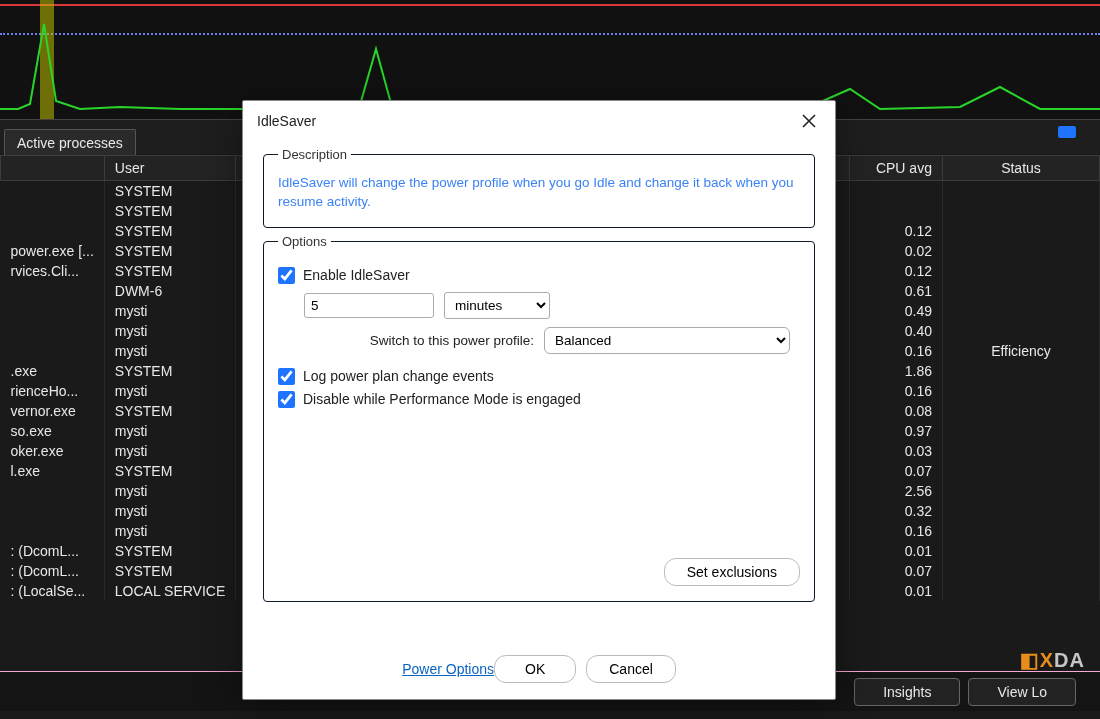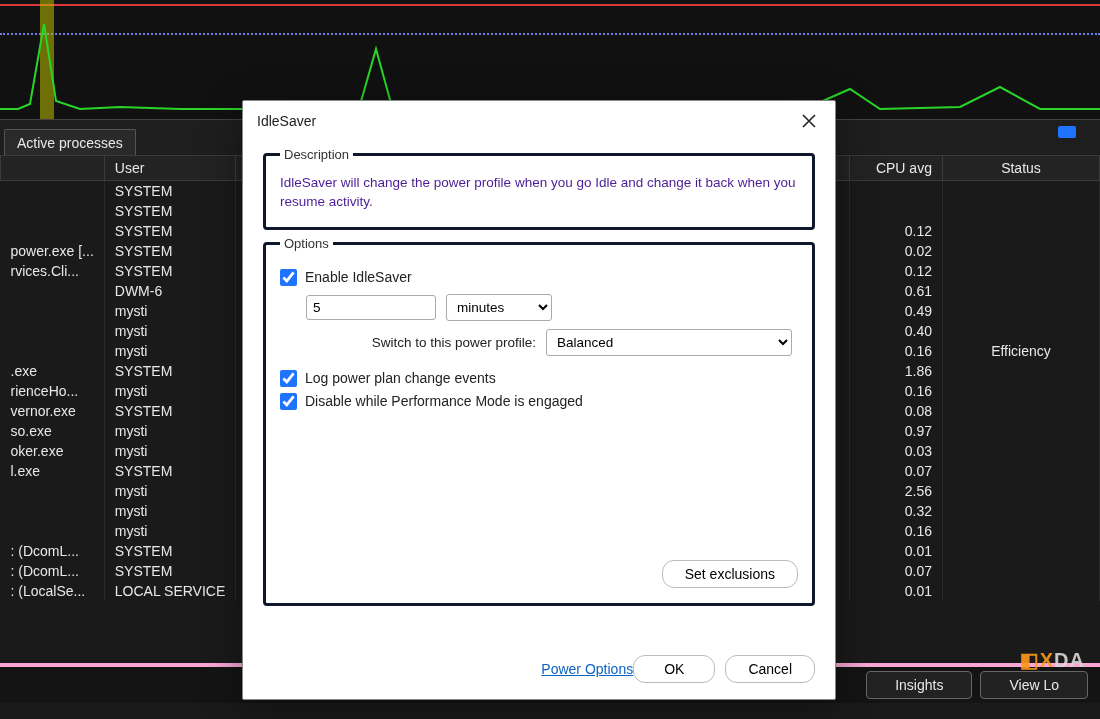--- a/index.html
+++ b/index.html
@@ -28,43 +28,43 @@
   .tab { display:inline-block; padding:5px 12px; background:#2a2a2a; border:1px solid #555; border-bottom:none; border-radius:2px 2px 0 0; font-size:14px;margin-top:6px; }
   .slider-track { position:absolute; right:2px; top:126px; width:40px; height:12px; }
   .slider-thumb { width:18px; height:12px; background:#1e74ff; border-radius:2px; }
   
   .grid { width:100%; border-collapse:collapse; background:#1a1a1a; }
   .grid th { text-align:left; font-weight:400; padding:4px 10px; border:1px solid #3c3c3c; background:#232323; font-size:14px; }
   .grid td { padding:2px 10px; border-right:1px solid #2a2a2a; font-size:14px; white-space:nowrap; }
   .grid td.r, .grid th.r { text-align:right; }
   .grid-wrap { position:absolute; top:155px; left:0; right:0; bottom:0; overflow:hidden; }
   
-  .bottombar { position:absolute; left:0; right:0; bottom:16px; height:40px; background:#141414; border-top:4px solid #f9a8d4; display:flex; justify-content:flex-end; align-items:center; gap:8px; padding-right:12px; }
+  .bottombar { position:absolute; left:0; right:0; bottom:8px; height:40px; background:#141414; border-top:1px solid #f9a8d4; display:flex; justify-content:flex-end; align-items:center; gap:8px; padding-right:24px; }
   .bottombar button { background:#222; border:1px solid #666; color:#e8e8e8; padding:5px 28px; border-radius:4px; font-size:14px; }
   .watermark { position:absolute; right:15px; bottom:47px; font-size:20px; font-weight:600; color:#d8d8d8; letter-spacing:1px; opacity:.9;text-align:center; }
   .watermark .x { color:#ff9a1a; }
   
   .modal { position:absolute; left:242px; top:100px; width:594px; height:600px; background:#fff; color:#222; border:1px solid #888; box-shadow:0 8px 40px rgba(0,0,0,.4); display:flex; flex-direction:column; border-radius:2px; }
   .modal .titlebar { display:flex; justify-content:space-between; align-items:center; padding:6px 10px 6px 14px; font-size:14px; }
   .modal .close { width:32px; height:28px; display:flex; align-items:center; justify-content:center; cursor:pointer; font-size:17px; }
   .modal .body { flex:1; padding:0 20px; overflow:auto; font-size:14px; }
-  fieldset { border:3px solid #0f172a; border-radius:4px; margin-top:6px; padding:12px 14px 15px 14px; }
+  fieldset { border:1px solid #0f172a; border-radius:4px; margin-top:6px; padding:12px 14px 15px 14px; }
   legend { font-size:13px; padding:0 4px; color:#333; }
-  .desc-text { color:#4c1d95; font-size:13.5px; line-height:1.4; }
+  .desc-text { color:#3b82f6; font-size:13.5px; line-height:1.4; }
   .chkline { display:flex; align-items:center; gap:8px; margin:6px 0; }
   .chkline input[type=checkbox] { width:17px; height:17px; accent-color:#1e74ff; }
   .formrow { display:flex; align-items:center; gap:10px; margin:8px 0 8px 26px; }
   .formrow label { flex:0 0 230px; text-align:right; font-size:13.5px; }
   .formrow input[type=text] { width:130px; padding:4px 6px; border:1px solid #aaa; border-radius:3px; font-size:13.5px; }
   .formrow select { padding:4px 6px; border:1px solid #aaa; border-radius:3px; font-size:13.5px; background:#fff; }
-  .formrow select.wide { width:246px; }
+  .formrow select.wide { width:246px;border-radius:6px; }
   .formrow select.unit { width:106px; }
   .set-excl { text-align:right; margin-top:150px; }
   .btn { background:#fff; border:1px solid #bbb; padding:5px 22px; border-radius:12px; font-size:14px; cursor:pointer; }
-  .modal .footer { display:flex; justify-content:flex-end; align-items:center; padding:12px 20px 16px 20px; }
+  .modal .footer { display:flex; justify-content:center; align-items:center; padding:12px 20px 16px 20px; }
   .modal .footer a { color:#0a63c2; font-size:14px; text-decoration:underline; }
   .modal .footer .btns { display:flex; gap:10px; }
 </style>
 </head>
 <body>
 
 <div class="chart-area">
   <div class="hline red"></div>
   <div class="hline dotted"></div>
   <div class="marker"></div>

